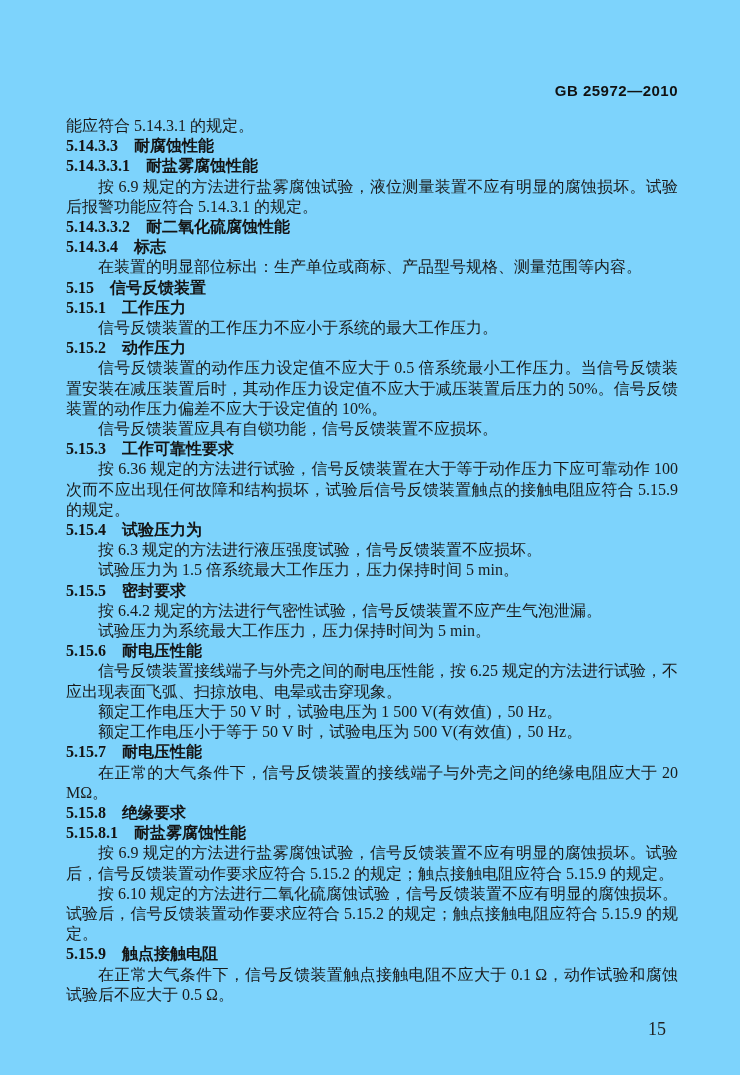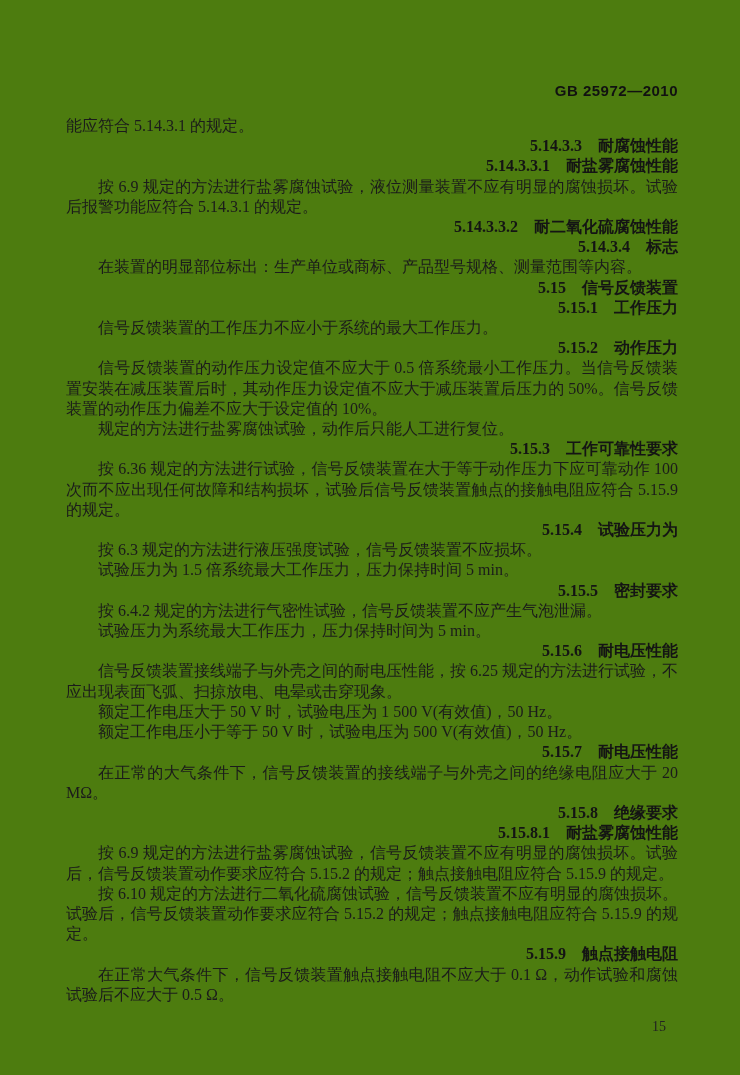--- a/index.html
+++ b/index.html
@@ -5,21 +5,21 @@
   html, body {
     margin: 0;
     padding: 0;
     background: #e8e8e6;
   }
   .page {
     position: relative;
     width: 740px;
     height: 1075px;
     margin: 0 auto;
-    background: #4d7c0f;
+    background: #7dd3fc;
     box-sizing: border-box;
     padding: 82px 62px 0 66px;
     font-family: "Liberation Serif", "DejaVu Serif", serif;
     color: #1b1b1b;
     overflow: hidden;
   }
   .page-header {
     text-align: right;
     font-family: "Liberation Sans", "DejaVu Sans", sans-serif;
     font-weight: bold;
@@ -38,29 +38,29 @@
     padding: 0;
   }
   .doc-body p.paragraph {
     text-align: justify;
   }
   .doc-body p.indent {
     text-indent: 2em;
   }
   .doc-body p.heading {
     font-weight: bold;
-    text-align: right;
+    text-align: left;
     color: #141414;
     font-family: Liberation Serif, serif;
   }
   .page-footer {
     margin-top: 14px;
     text-align: right;
     padding-right: 12px;
-    font-size: 14px;
+    font-size: 18px;
     color: #222;
   }
 </style>
 </head>
 <body>
 
 <div class="page">
   <div class="page-header">
     <span>GB 25972—2010</span>
   </div>
@@ -71,21 +71,21 @@
       <p class="heading">5.14.3.3.1　耐盐雾腐蚀性能</p>
       <p class="paragraph indent">按 6.9 规定的方法进行盐雾腐蚀试验，液位测量装置不应有明显的腐蚀损坏。试验后报警功能应符合 5.14.3.1 的规定。</p>
       <p class="heading">5.14.3.3.2　耐二氧化硫腐蚀性能</p>
       <p class="heading">5.14.3.4　标志</p>
       <p class="paragraph indent">在装置的明显部位标出：生产单位或商标、产品型号规格、测量范围等内容。</p>
       <p class="heading">5.15　信号反馈装置</p>
       <p class="heading">5.15.1　工作压力</p>
       <p class="paragraph indent">信号反馈装置的工作压力不应小于系统的最大工作压力。</p>
       <p class="heading">5.15.2　动作压力</p>
       <p class="paragraph indent">信号反馈装置的动作压力设定值不应大于 0.5 倍系统最小工作压力。当信号反馈装置安装在减压装置后时，其动作压力设定值不应大于减压装置后压力的 50%。信号反馈装置的动作压力偏差不应大于设定值的 10%。</p>
-      <p class="paragraph indent">规定的方法进行盐雾腐蚀试验，动作后只能人工进行复位。</p>
+      <p class="paragraph indent">信号反馈装置应具有自锁功能，信号反馈装置不应损坏。</p>
       <p class="heading">5.15.3　工作可靠性要求</p>
       <p class="paragraph indent">按 6.36 规定的方法进行试验，信号反馈装置在大于等于动作压力下应可靠动作 100 次而不应出现任何故障和结构损坏，试验后信号反馈装置触点的接触电阻应符合 5.15.9 的规定。</p>
       <p class="heading">5.15.4　试验压力为</p>
       <p class="paragraph indent">按 6.3 规定的方法进行液压强度试验，信号反馈装置不应损坏。</p>
       <p class="paragraph indent">试验压力为 1.5 倍系统最大工作压力，压力保持时间 5 min。</p>
       <p class="heading">5.15.5　密封要求</p>
       <p class="paragraph indent">按 6.4.2 规定的方法进行气密性试验，信号反馈装置不应产生气泡泄漏。</p>
       <p class="paragraph indent">试验压力为系统最大工作压力，压力保持时间为 5 min。</p>
       <p class="heading">5.15.6　耐电压性能</p>
       <p class="paragraph indent">信号反馈装置接线端子与外壳之间的耐电压性能，按 6.25 规定的方法进行试验，不应出现表面飞弧、扫掠放电、电晕或击穿现象。</p>

